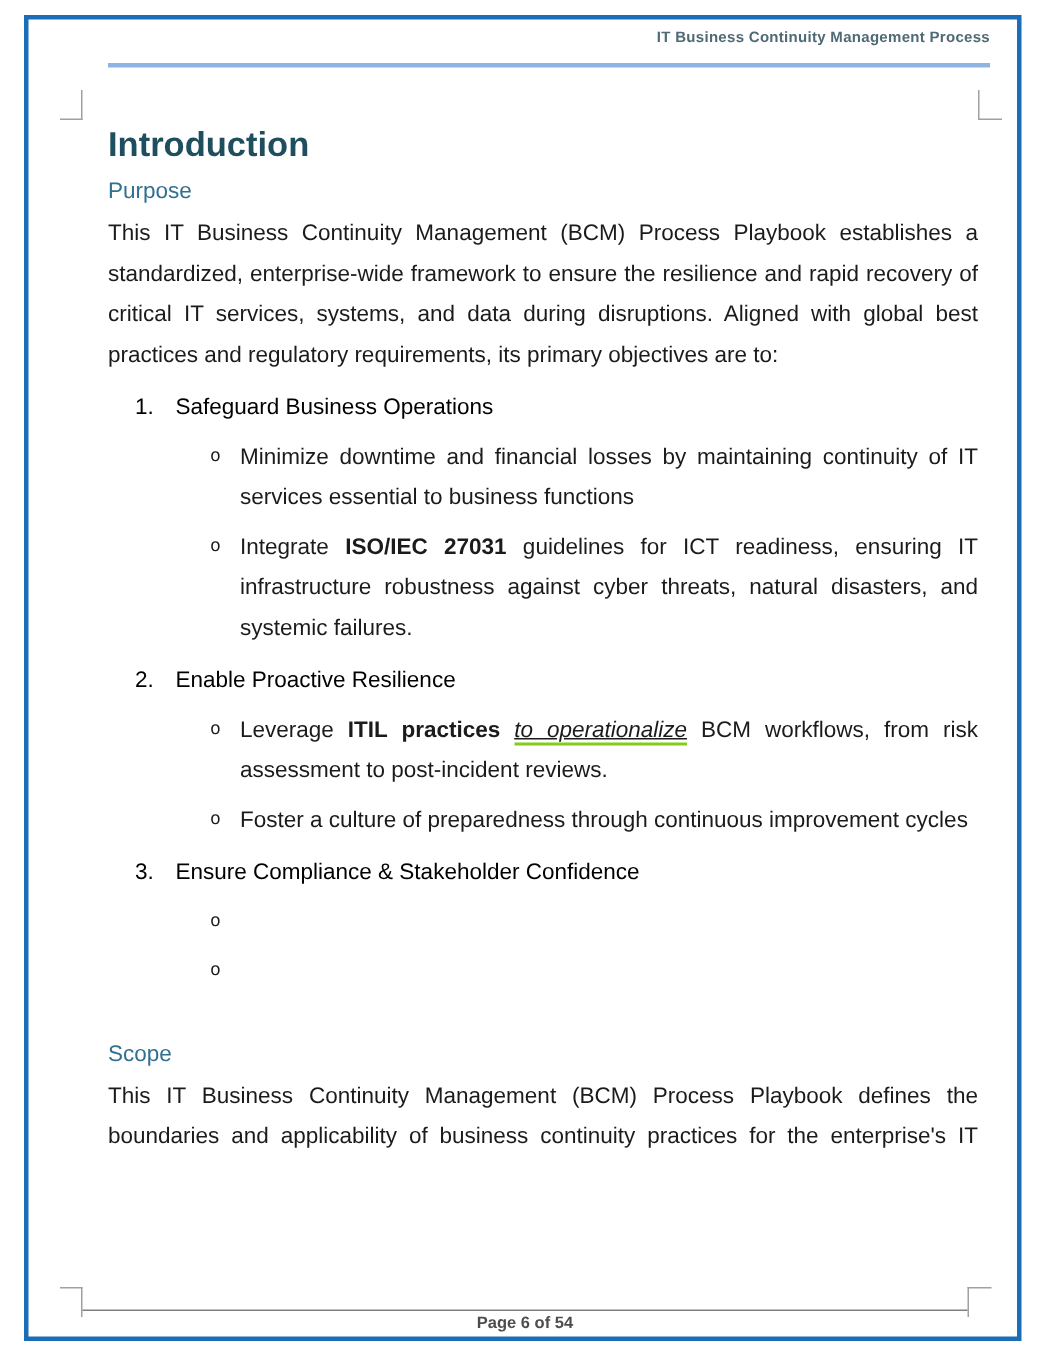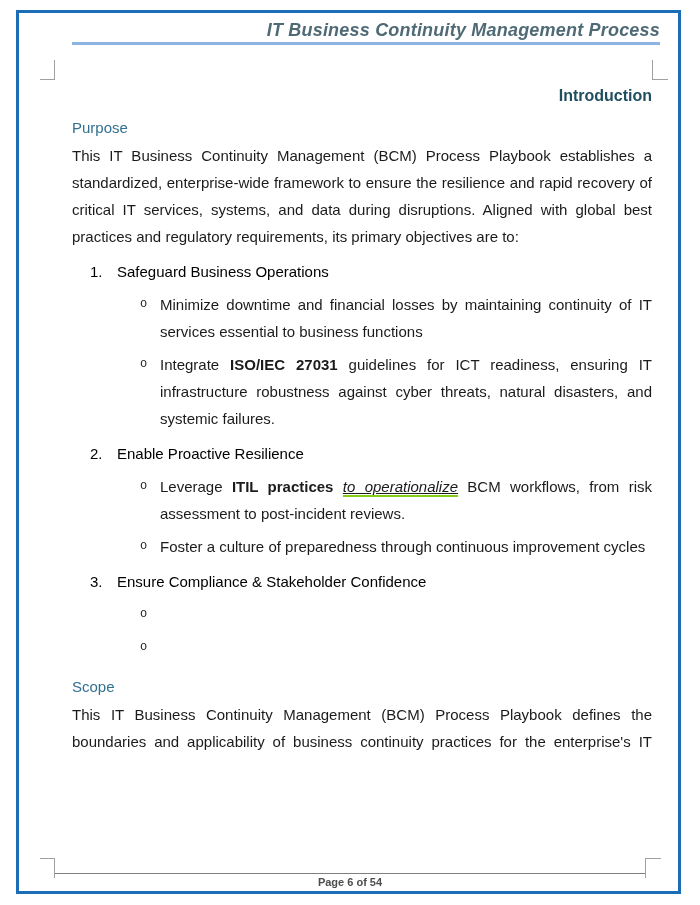--- a/index.html
+++ b/index.html
@@ -11,51 +11,50 @@
     overflow:hidden;
   }
   .page-border {
     position:absolute; left:16px; top:10px;
     width:665px; height:884px;
     border:3px solid #1B6DB8;
     box-sizing:border-box;
   }
   .header-title {
     position:absolute; top:20px; right:40px;
-    font-size:18px; font-weight:bold; color:#4F6A75;
+    font-size:10px; font-weight:bold; color:#4F6A75;
     letter-spacing:0.2px;
-    font-style:italic;
   }
   .header-rule {
     position:absolute; top:42px; left:72px; width:588px; height:3px;
     background:#8DB4E2;
   }
   .crop { position:absolute; box-sizing:border-box; }
   .mark-tl { left:40px;  top:60px;  width:15px; height:20px; border-right:1px solid #A0A0A0; border-bottom:1px solid #A0A0A0; }
   .mark-tr { left:652px; top:60px;  width:16px; height:20px; border-left:1px solid #A0A0A0;  border-bottom:1px solid #A0A0A0; }
   .mark-bl { left:40px;  top:858px; width:15px; height:20px; border-right:1px solid #A0A0A0; border-top:1px solid #A0A0A0; }
   .mark-br { left:645px; top:858px; width:16px; height:20px; border-left:1px solid #A0A0A0;  border-top:1px solid #A0A0A0; }
   .footer-rule {
     position:absolute; left:55px; top:873px; width:590px; height:0;
     border-top:1px solid #7F7F7F;
   }
   .footer-label {
     position:absolute; left:0; top:876px; width:700px;
     text-align:center; font-size:11px; font-weight:bold; color:#4D4D4D;
   }
   .content { position:absolute; left:72px; top:84px; width:580px; }
   h1.doc-h1 {
-    font-size:16px; font-weight:bold; color:#1F4E5F;
-    margin:0 0 10px 0; line-height:24px;text-align:right;
+    font-size:23px; font-weight:bold; color:#1F4E5F;
+    margin:0 0 10px 0; line-height:24px;
   }
   h2.doc-h2 {
     font-size:15px; font-weight:normal; color:#31708F;
     margin:0 0 4px 0; line-height:20px;
   }
-  h2.scope-h2 { margin-top:16px; }
+  h2.scope-h2 { margin-top:32px; }
   p.body-par {
     font-size:15px; line-height:27px; color:#1B1B1B;
     text-align:justify; margin:0;
   }
   p.force-last { text-align-last:justify; }
   .num-item {
     margin:8px 0 6px 0; padding-left:18px;
     font-size:15px; line-height:27px; color:#000;
   }
   .num-item .num { display:inline-block; width:27px; font-weight:normal; }

